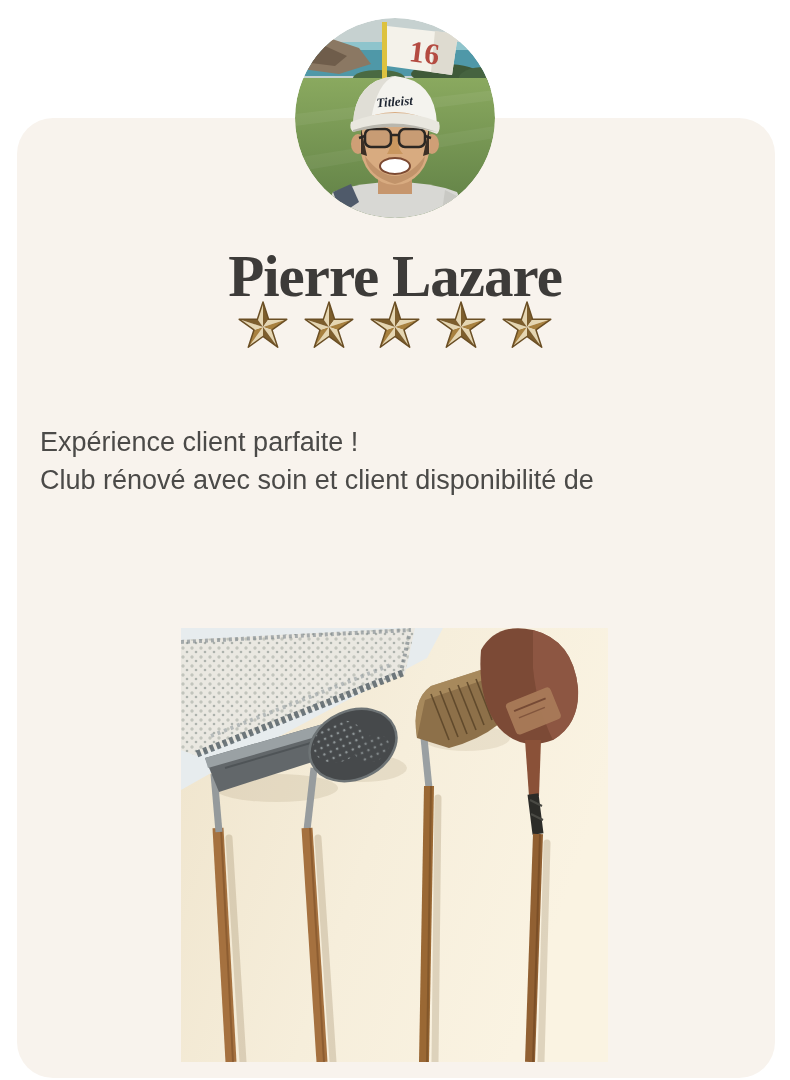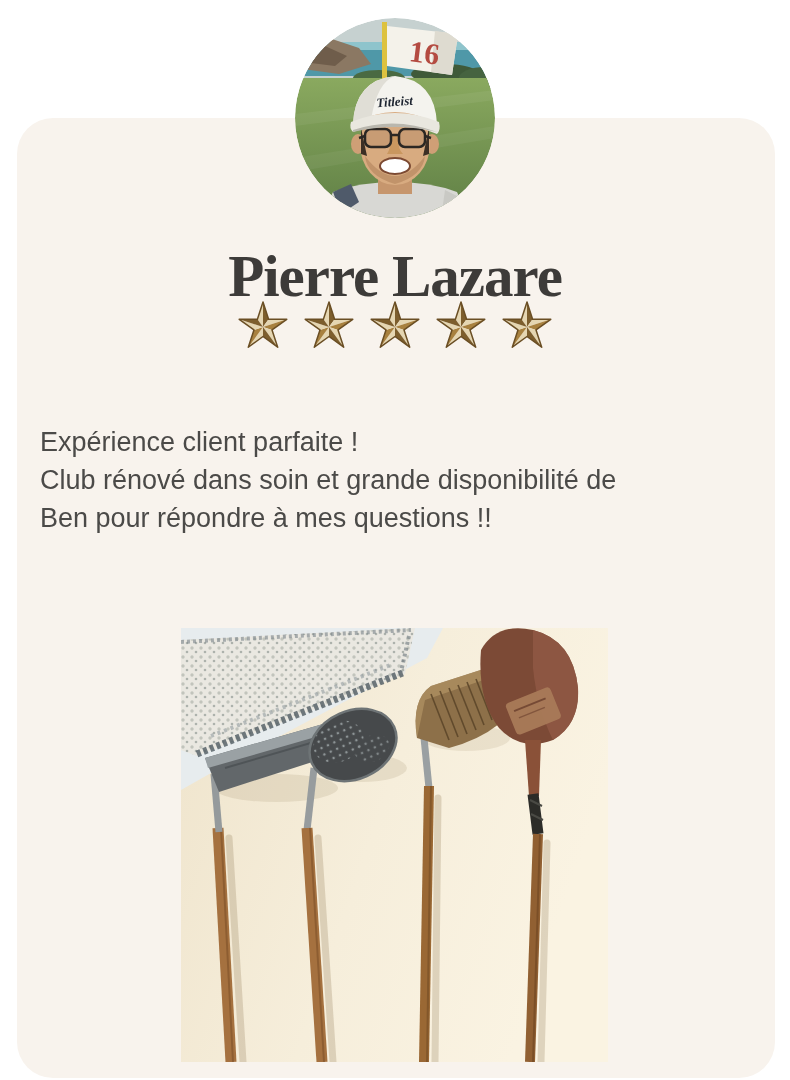--- a/index.html
+++ b/index.html
@@ -160,22 +160,21 @@
     <polygon points="20.61,92.45 50,71 50,52" style="fill:var(--star_light)"></polygon>
     <polygon points="20.61,92.45 31.93,57.87 50,52" style="fill:var(--star_mid)"></polygon>
     <polygon points="2.45,36.55 31.93,57.87 50,52" style="fill:var(--star_light)"></polygon>
     <polygon points="2.45,36.55 38.83,36.63 50,52" style="fill:var(--star_dark)"></polygon>
     <polygon points="50,2 61.17,36.63 97.55,36.55 68.07,57.87 79.39,92.45 50,71 20.61,92.45 31.93,57.87 2.45,36.55 38.83,36.63" fill="none" style="stroke:var(--star_outline)" stroke-width="3" stroke-linejoin="round"></polygon>
   </svg>
     </div>
 
   <div class="review-text">
       <div>Expérience client parfaite !</div>
-      <div>Club rénové dans soin et grande disponibilité de</div>
-      <div>Ben pour répondre à mes questions !!</div>
+      <div>Club rénové avec soin et client disponibilité de</div>
     </div>
 
   <div class="photo">
     <svg viewBox="0 0 427 434">
       <defs>
         <linearGradient id="tableg" x1="0" y1="0" x2="1" y2="0.35">
           <stop offset="0" stop-color="#efe4cc"></stop>
             <stop offset="0.55" stop-color="#f6eedb"></stop>
             <stop offset="1" stop-color="#faf3e2"></stop>
         </linearGradient>

